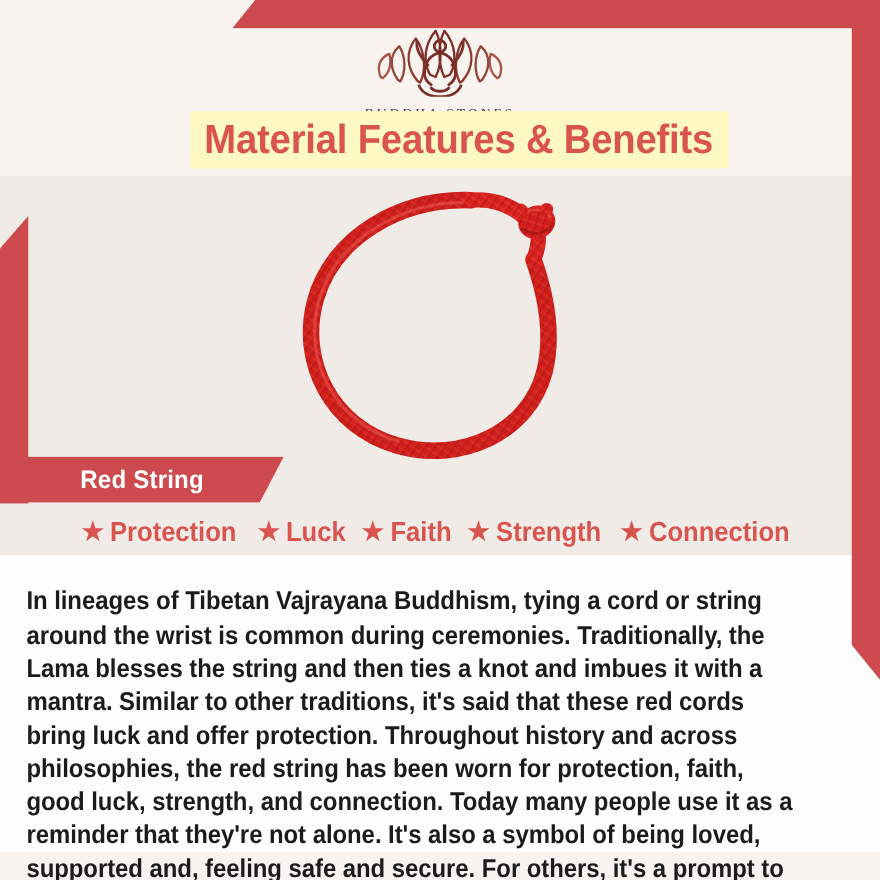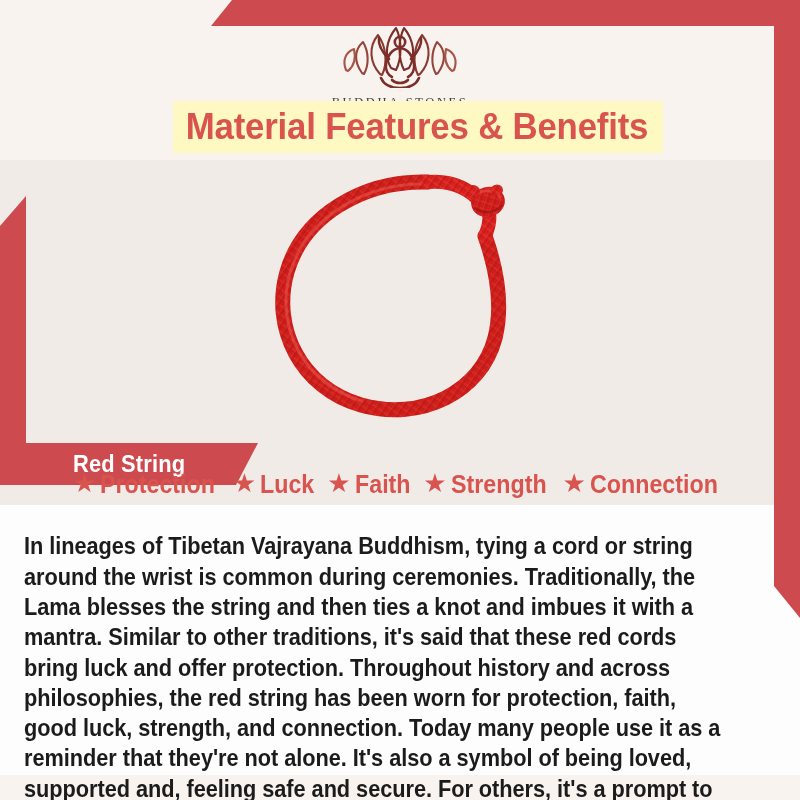--- a/index.html
+++ b/index.html
@@ -113,21 +113,20 @@
 
   
   .name-banner {
     position: absolute;
     left: 0; top: 415px;
     width: 258px; height: 42px;
     background: #cd4a4f;
     clip-path: polygon(0 0, 258px 0, 236px 42px, 0 42px);
     display: flex;
     align-items: center;
-    margin-top: 28px;
   }
   .name-banner-text {
     margin-left: 70px;
     color: #ffffff;
     font-size: 23px;
     font-weight: bold;
     letter-spacing: 0.2px;
     transform: scaleX(0.95);
   }
 

